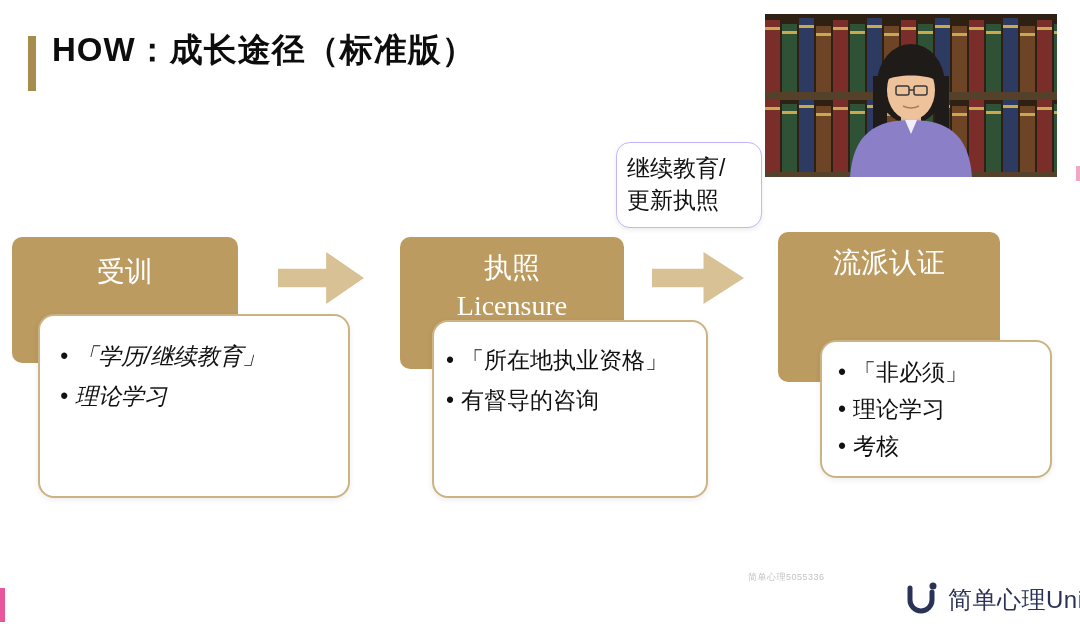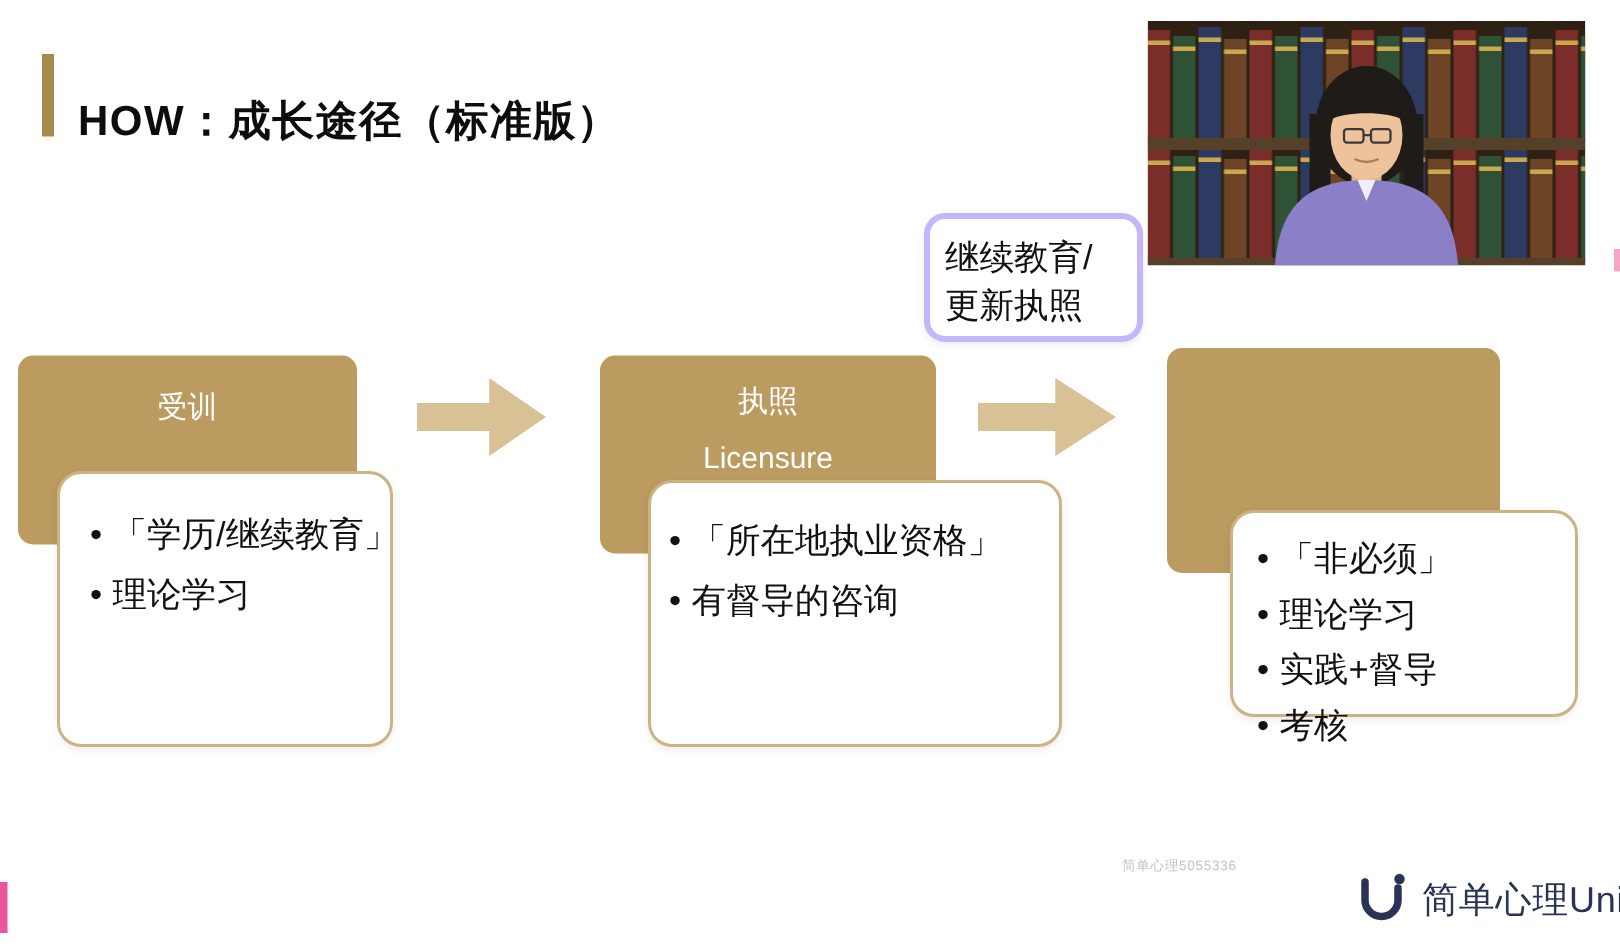--- a/index.html
+++ b/index.html
@@ -2,47 +2,47 @@
 <html><head>
 <meta charset="utf-8">
 <style>
   html,body{margin:0;padding:0;background:#ffffff;}
   .slide{
     position:relative;width:1080px;height:634px;background:#ffffff;overflow:hidden;
     font-family:"Liberation Sans", sans-serif;color:#111;
   }
   
   .title-bar{position:absolute;left:28px;top:36px;width:8px;height:55px;background:#A98B4D;}
-  .page-title{position:absolute;left:52px;top:28px;font-size:28px;font-weight:700;color:#0d0d0d;letter-spacing:1px;white-space:nowrap;margin-top:34px;}
+  .page-title{position:absolute;left:52px;top:28px;font-size:33px;font-weight:700;color:#0d0d0d;letter-spacing:1px;white-space:nowrap;}
   
   .webcam{position:absolute;left:765px;top:14px;width:292px;height:163px;overflow:hidden;}
   .webcam svg{display:block;width:100%;height:100%;}
   
   .callout{
     position:absolute;left:616px;top:142px;width:146px;height:86px;background:#fff;
-    border:4px solid #c4b5fd;border-radius:14px;box-sizing:border-box;
+    border:1px solid #c4b5fd;border-radius:14px;box-sizing:border-box;
     padding:9px 10px;font-size:23px;line-height:32px;color:#111;
     box-shadow:0 2px 5px rgba(0,0,0,0.08);z-index:3;
   }
   
   .stage-header{
     position:absolute;border-radius:10px;background:#BC9B61;color:#fff;text-align:center;
     box-sizing:border-box;z-index:1;
   }
-  .stage-header .hline{font-size:20px;line-height:38px;}
+  .stage-header .hline{font-size:28px;line-height:38px;font-family:Liberation Serif, serif;}
   .stage-header .hline:empty{display:none;}
   .sh1{left:12px;top:237px;width:226px;height:126px;padding-top:16px;}
   .sh2{left:400px;top:237px;width:224px;height:132px;padding-top:12px;}
   .sh3{left:778px;top:232px;width:222px;height:150px;padding-top:12px;}
   
   .stage-box{
     position:absolute;background:#fff;border:2px solid #CBB384;border-radius:16px;
     box-sizing:border-box;z-index:2;box-shadow:0 2px 6px rgba(0,0,0,0.08);
   }
-  .sb1{left:38px;top:314px;width:224px;height:184px;padding:20px 10px 0 20px;}
+  .sb1{left:38px;top:314px;width:312px;height:184px;padding:20px 10px 0 20px;font-style:italic;}
   .sb2{left:432px;top:320px;width:276px;height:178px;padding:18px 8px 0 12px;}
   .sb3{left:820px;top:340px;width:232px;height:138px;padding:12px 8px 0 16px;}
   .stage-box ul{list-style:none;margin:0;padding:0;}
   .stage-box li{font-size:23px;line-height:40px;white-space:nowrap;}
   .sb3 li{line-height:37px;}
   .stage-box li::before{content:"•";margin-right:7px;font-size:23px;}
   
   .arrow{
     position:absolute;background:#D9C196;
     clip-path:polygon(0 32%, 56% 32%, 56% 0, 100% 50%, 56% 100%, 56% 68%, 0 68%);
@@ -127,26 +127,26 @@
   <div class="stage-box sb2">
     <ul>
       <li>「所在地执业资格」</li>
       <li>有督导的咨询</li>
     </ul>
   </div>
 
   <div class="arrow arrow2"></div>
 
   <div class="stage-header sh3">
+    <div class="hline">流派认证</div>
   </div>
   <div class="stage-box sb3">
     <ul>
       <li>「非必须」</li>
       <li>理论学习</li>
-      <li>实践+督导</li>
       <li>考核</li>
     </ul>
   </div>
 
   <div class="watermark">简单心理5055336</div>
   <div class="logo">
     <svg class="logo-icon" viewBox="0 0 42 40">
       <path d="M10 8 v12 a11 11 0 0 0 22 0 v-8" fill="none" stroke="#2A3356" stroke-width="5" stroke-linecap="round"></path>
       <circle cx="33" cy="6" r="3.5" fill="#2A3356"></circle>
     </svg>

